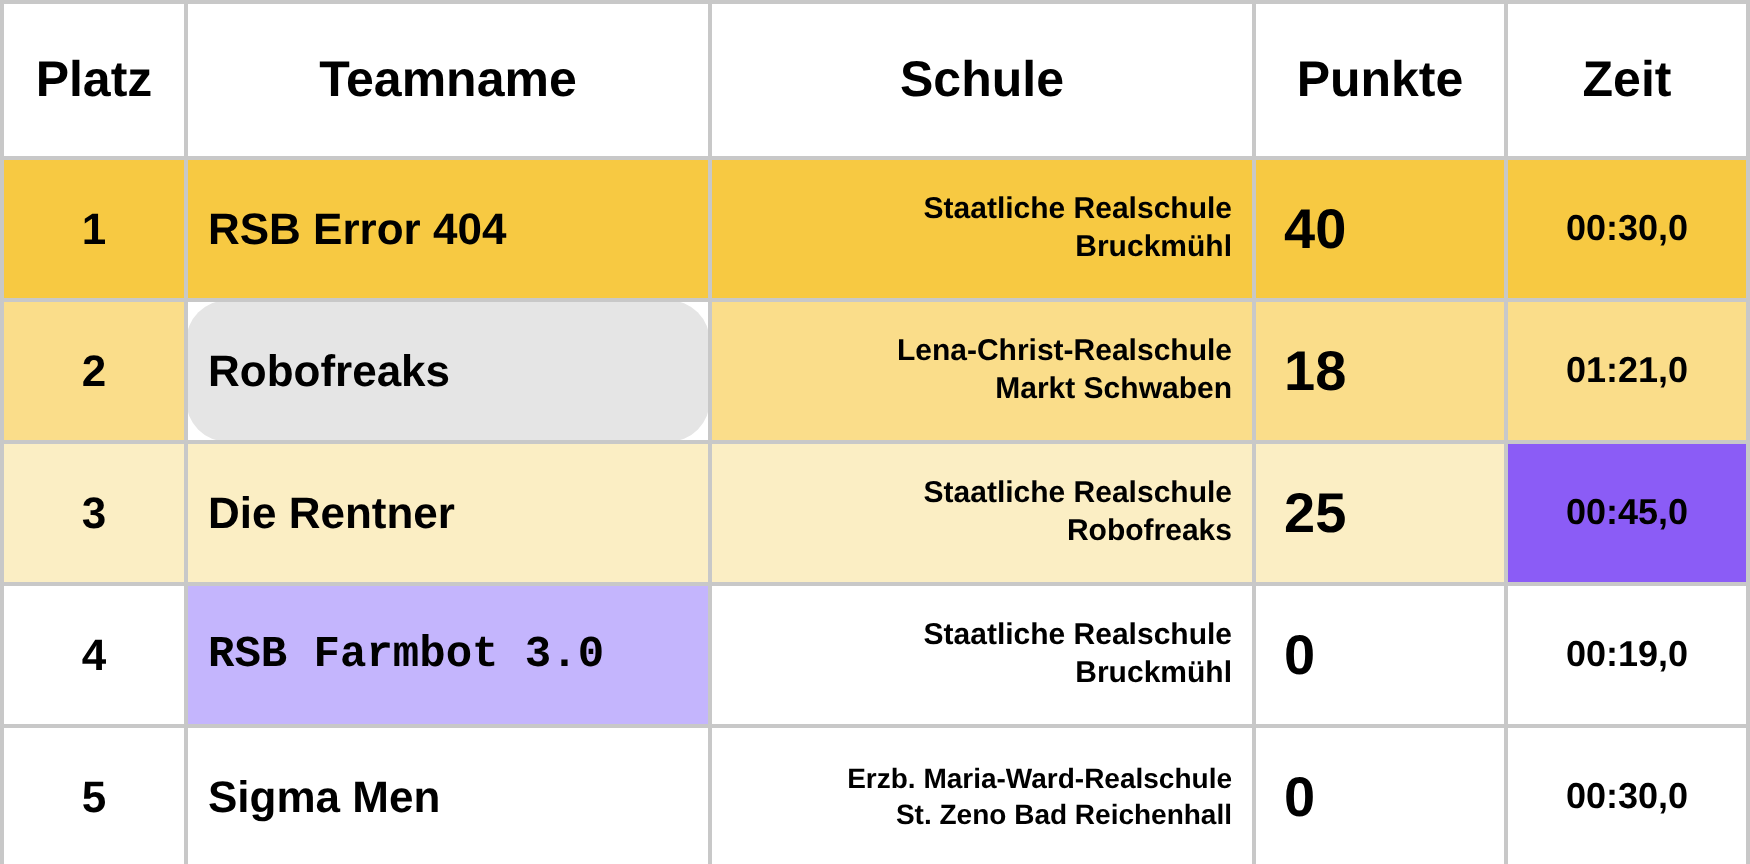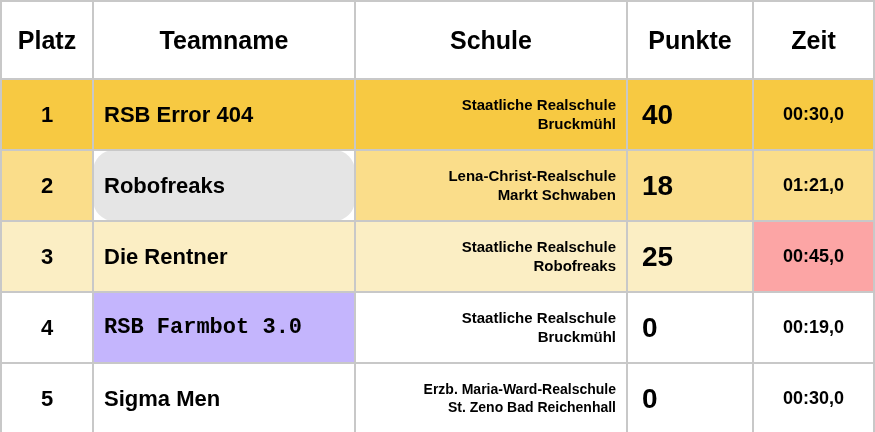--- a/index.html
+++ b/index.html
@@ -123,21 +123,21 @@
       <td class="zeit" style="background: rgb(250, 221, 138);">01:21,0</td>
     </tr>
     <tr class="rank-3">
       <td class="platz" style="background: rgb(251, 238, 196);">3</td>
       <td class="team" style="background: rgb(251, 238, 196);">Die Rentner</td>
       <td class="schule" style="background: rgb(251, 238, 196);">
         <span>Staatliche Realschule</span>
         <span class="line2">Robofreaks</span>
       </td>
       <td class="punkte" style="background: rgb(251, 238, 196);">25</td>
-      <td class="zeit" style="background: #fca5a5;">00:45,0</td>
+      <td class="zeit" style="background: #8b5cf6;">00:45,0</td>
     </tr>
     <tr class="rank-4">
       <td class="platz" style="background: rgb(255, 255, 255);">4</td>
       <td class="team" style="background: #c4b5fd; font-family: Liberation Mono, monospace;">RSB Farmbot 3.0</td>
       <td class="schule" style="background: rgb(255, 255, 255);">
         <span>Staatliche Realschule</span>
         <span class="line2">Bruckmühl</span>
       </td>
       <td class="punkte" style="background: rgb(255, 255, 255);">0</td>
       <td class="zeit" style="background: rgb(255, 255, 255);">00:19,0</td>

